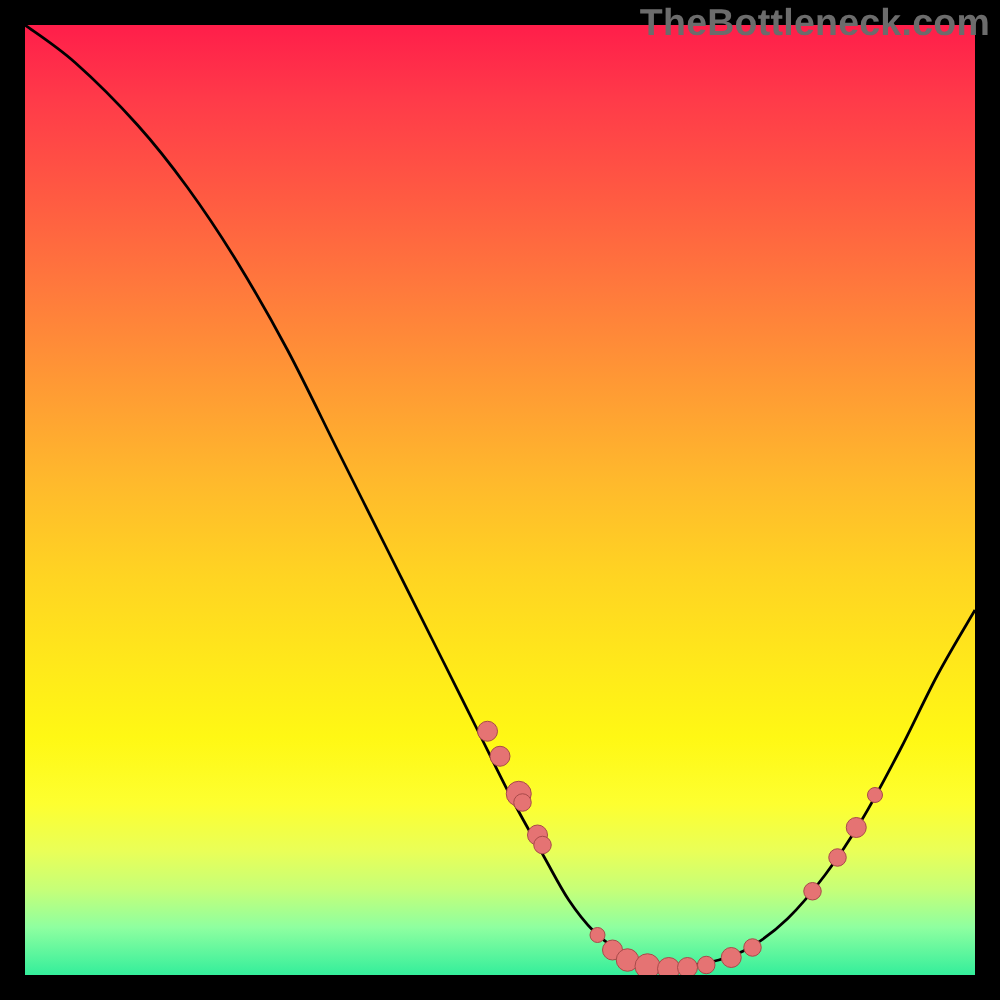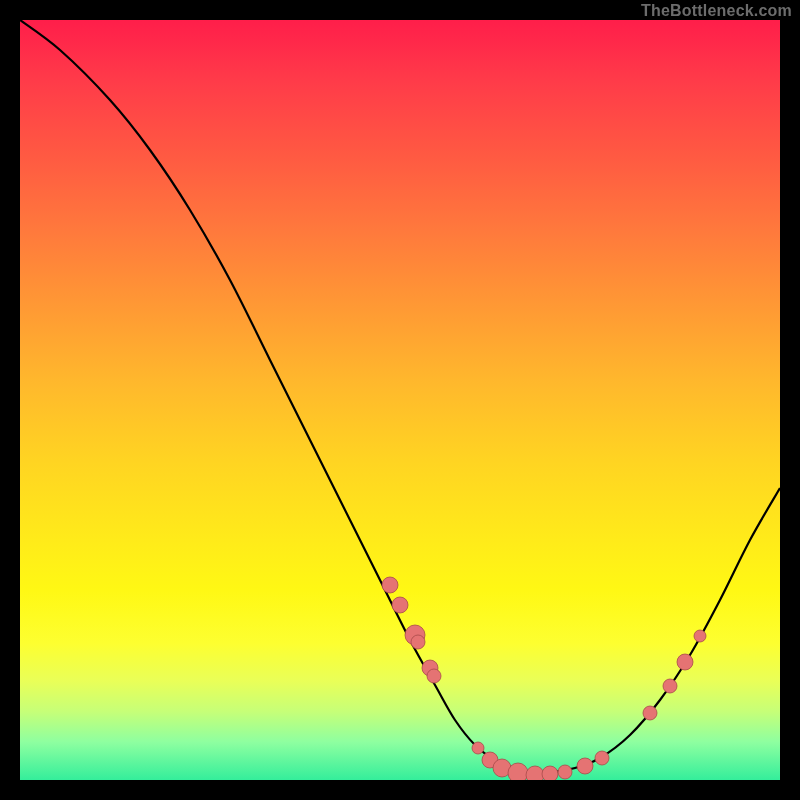--- a/index.html
+++ b/index.html
@@ -31,21 +31,21 @@
       #e9ff58 87%,
       #c6ff78 91%,
       #8effa0 95%,
       #34ee9b 100%);
   }
   .watermark {
     position: absolute;
     top: 2px;
     right: 8px;
     color: #6c6c6c;
-    font-size: 16px;
+    font-size: 30px;
     font-weight: 600;
     letter-spacing: 0.2px;
     z-index: 20;
   }
   svg.plot {
     position: absolute;
     left: 20px;
     top: 20px;
     width: 760px;
     height: 760px;

